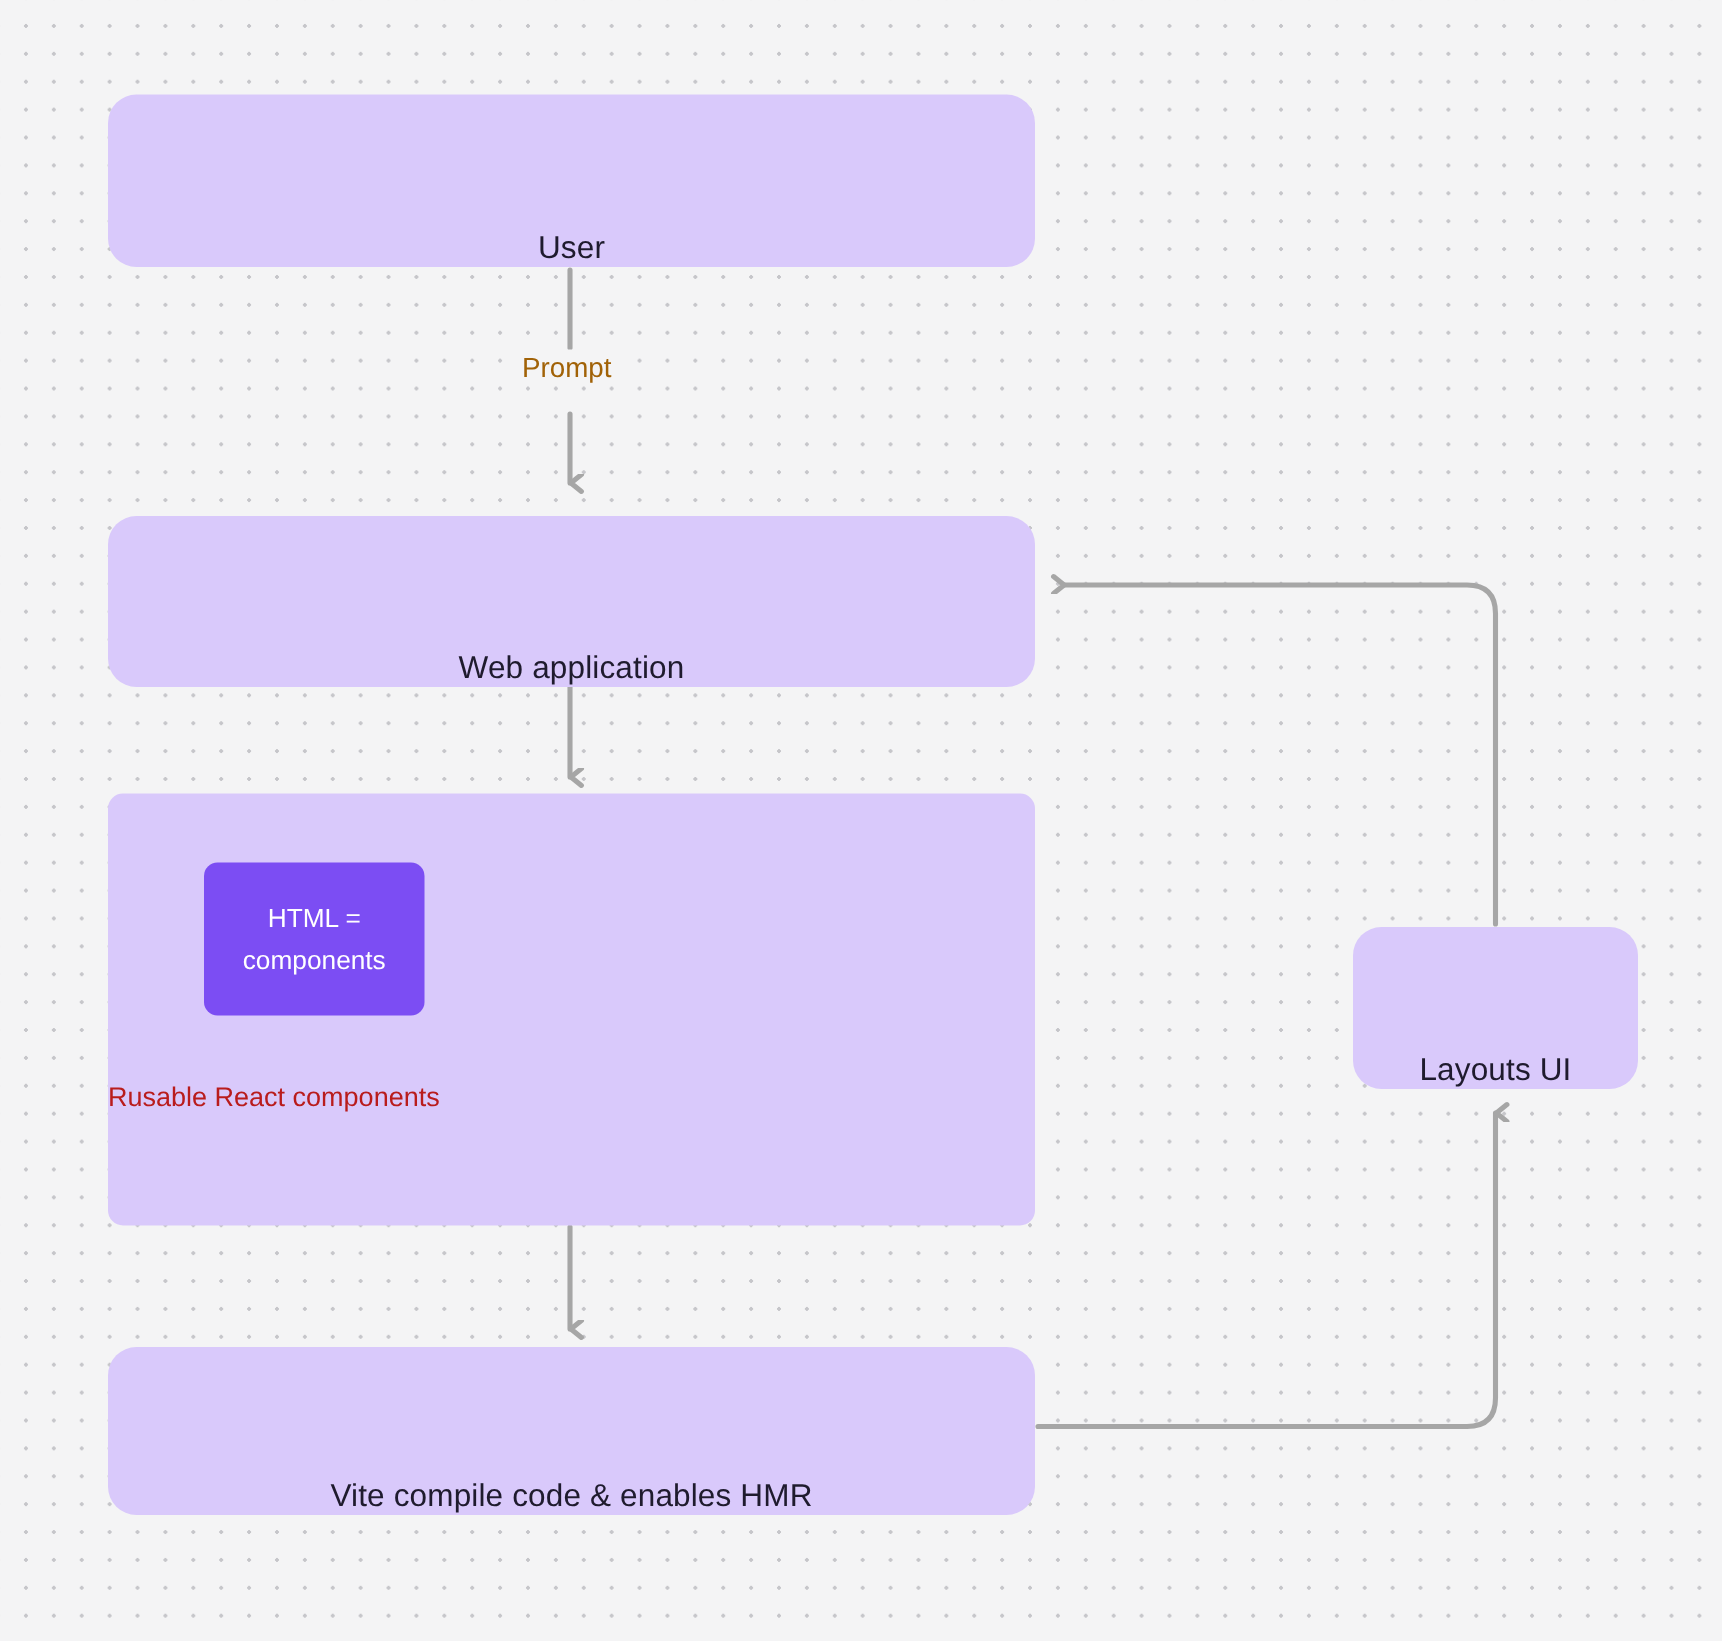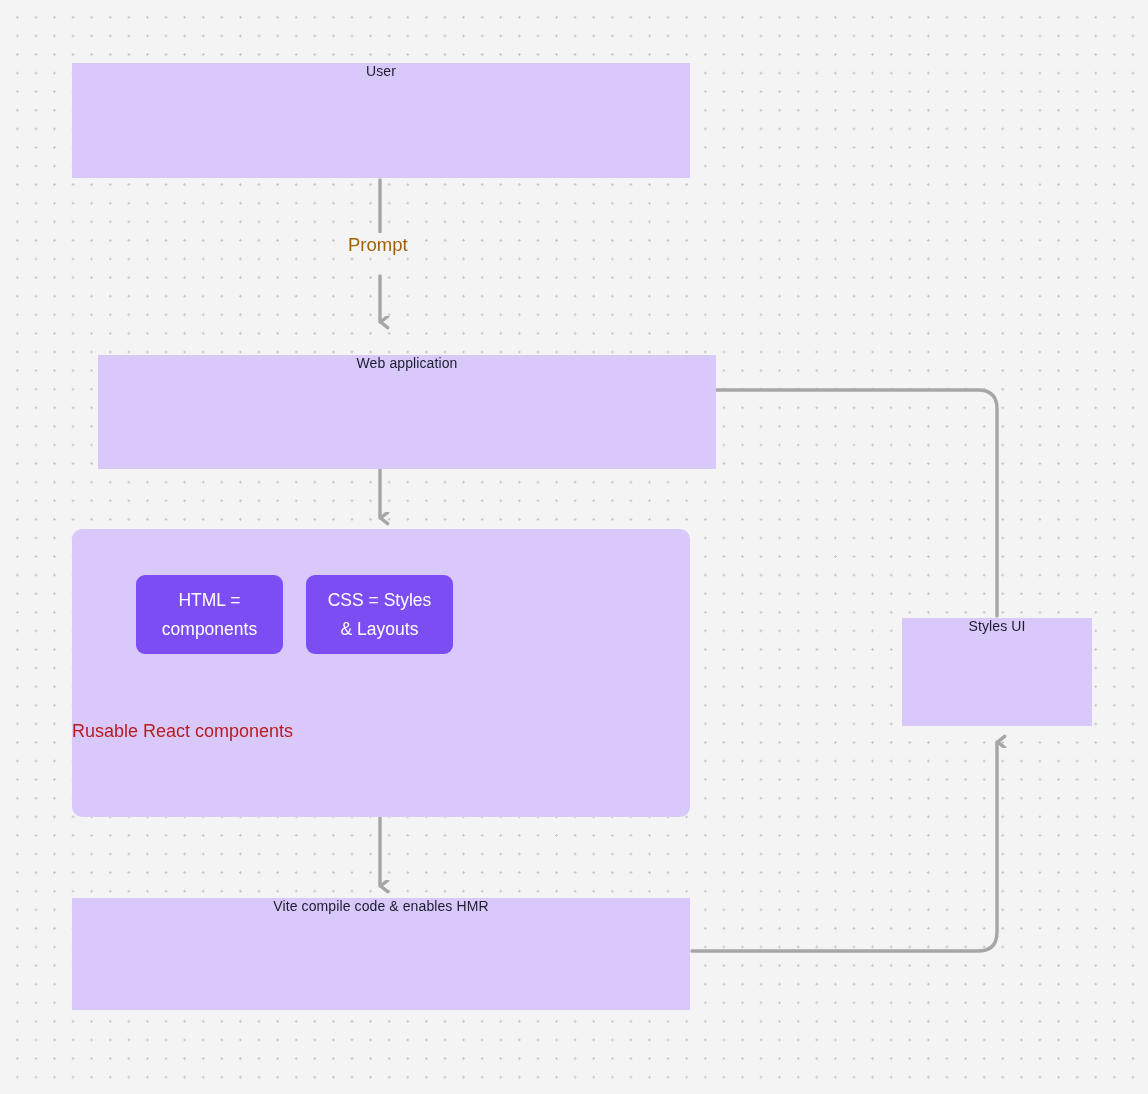--- a/index.html
+++ b/index.html
@@ -31,26 +31,26 @@
     top: 0;
     width: 1148px;
     height: 1094px;
     pointer-events: none;
   }
 
   .node {
     position: absolute;
     box-sizing: border-box;
     background-color: #d9c9fb;
-    border-radius: 0;
+    border-radius: 19px;
     display: flex;
-    align-items: flex-start;
+    align-items: flex-end;
     justify-content: center;
     color: #1f1b2e;
-    font-size: 14px;
+    font-size: 21px;
     font-weight: 400;
     letter-spacing: 0.1px;
     text-align: center;
   }
 
   .node-stack {
     position: absolute;
     box-sizing: border-box;
     background-color: #d9c9fb;
     border-radius: 10px;
@@ -59,21 +59,21 @@
   .inner-row {
     position: absolute;
     left: 64px;
     top: 46px;
     display: flex;
     gap: 23px;
   }
 
   .inner-box {
     width: 147px;
-    height: 79px;
+    height: 102px;
     background-color: #7c4df3;
     border-radius: 9px;
     display: flex;
     align-items: center;
     justify-content: center;
     text-align: center;
     color: #ffffff;
     font-size: 17.5px;
     line-height: 1.62;
     padding: 0 16px;
@@ -140,43 +140,37 @@
   </svg>
 
   <div class="node" style="left:72px; top:63px; width:618px; height:115px;">
     <span>User</span>
   </div>
 
   <div class="edge-label" style="left:341px; top:245px; transform:translateY(-50%);">
     <span>Prompt</span>
   </div>
 
-  <div class="node" style="left:72px; top:355px; width:618px; height:114px;margin-left:26px;">
+  <div class="node" style="left:72px; top:344px; width:618px; height:114px;">
     <span>Web application</span>
   </div>
 
   <div class="node-stack" style="left:72px; top:529px; width:618px; height:288px;">
     <div class="inner-row">
       <div class="inner-box">
         <span>
           <span>HTML =</span><br>
           <span>components</span>
         </span>
       </div>
-      <div class="inner-box">
-        <span>
-          <span>CSS = Styles</span><br>
-          <span>&amp; Layouts</span>
-        </span>
-      </div>
     </div>
     <div class="stack-caption">Rusable React components</div>
   </div>
 
   <div class="node" style="left:72px; top:898px; width:618px; height:112px;">
     <span>Vite compile code &amp; enables HMR</span>
   </div>
 
   <div class="node" style="left:902px; top:618px; width:190px; height:108px;">
-    <span>Styles UI</span>
+    <span>Layouts UI</span>
   </div>
 
 </div>
 
 </body></html>

